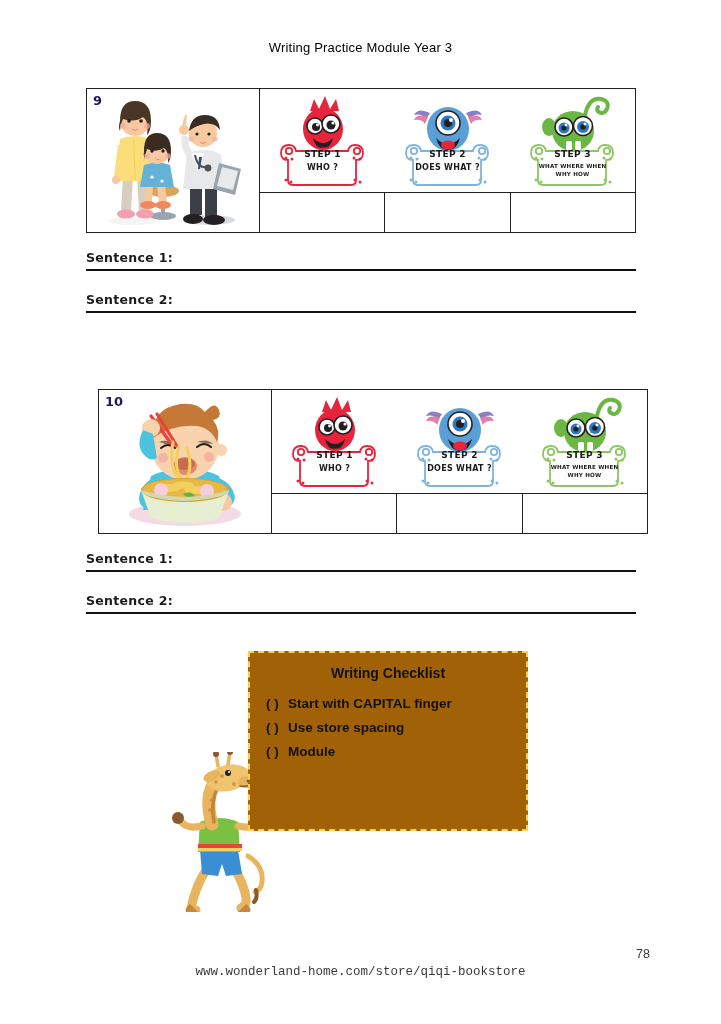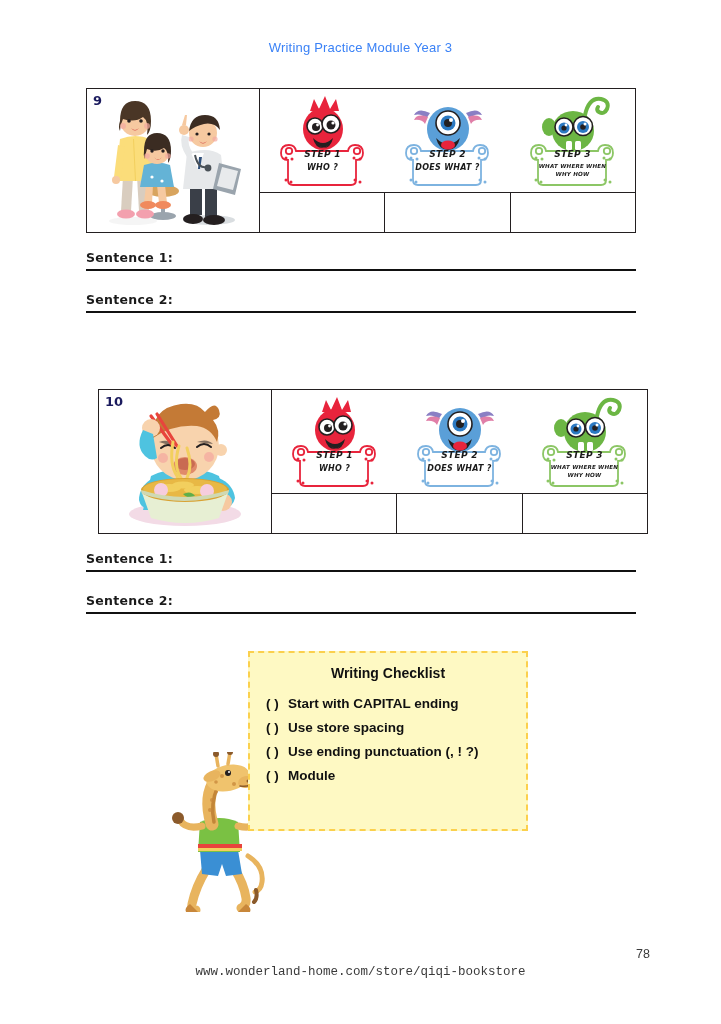--- a/index.html
+++ b/index.html
@@ -17,21 +17,21 @@
   }
 
   
   .page-header {
     position: absolute;
     top: 40px;
     left: 0;
     width: 721px;
     text-align: center;
     font-size: 13px;
-    color: #3b82f6;
+    color: #000000;
     letter-spacing: 0.2px;
   }
 
   
   .exercise {
     position: absolute;
     left: 86px;
     width: 550px;
   }
   #exercise-9  { top: 88px; }
@@ -71,21 +71,20 @@
     flex: 1;
     display: flex;
     flex-direction: column;
   }
   .monster-row {
     height: 104px;
     display: flex;
     align-items: flex-start;
     border-bottom: 1.5px solid #231f20;
     box-sizing: border-box;
-    font-style: italic;
   }
   .monster-slot {
     flex: 1;
     height: 100%;
     position: relative;
   }
   .answer-row {
     flex: 1;
     display: flex;
   }
@@ -145,21 +144,21 @@
 
   
   .checklist {
     position: absolute;
     left: 248px;
     top: 651px;
     width: 280px;
     height: 180px;
     box-sizing: border-box;
     border: 2.5px dashed #fbd04d;
-    background: #fef9c3;
+    background: #a16207;
     padding: 12px 10px 10px 10px;
   }
   .checklist-title {
     text-align: center;
     font-weight: bold;
     font-size: 14px;
     color: #111;
     margin-bottom: 11px;
     font-family: "Liberation Sans", sans-serif;
   }
@@ -664,27 +663,24 @@
         <circle cx="52" cy="48" r="2"></circle>
       <circle cx="50" cy="58" r="2"></circle>
         <circle cx="56" cy="40" r="1.8"></circle>
     </g>
   </svg>
 </div>
 
 <div class="checklist">
   <div class="checklist-title">Writing Checklist</div>
   <div class="check-item">
-    <span class="check-box">(   )</span><span>Start with CAPITAL ending</span>
+    <span class="check-box">(   )</span><span>Start with CAPITAL finger</span>
   </div>
   <div class="check-item">
     <span class="check-box">(   )</span><span>Use store spacing</span>
   </div>
   <div class="check-item">
-    <span class="check-box">(   )</span><span>Use ending punctuation (, ! ?)</span>
-  </div>
-  <div class="check-item">
     <span class="check-box">(   )</span><span>Module</span>
   </div>
 </div>
 
 <div class="page-number">78</div>
 <div class="footer-url">www.wonderland-home.com/store/qiqi-bookstore</div>
 
 </body></html>

